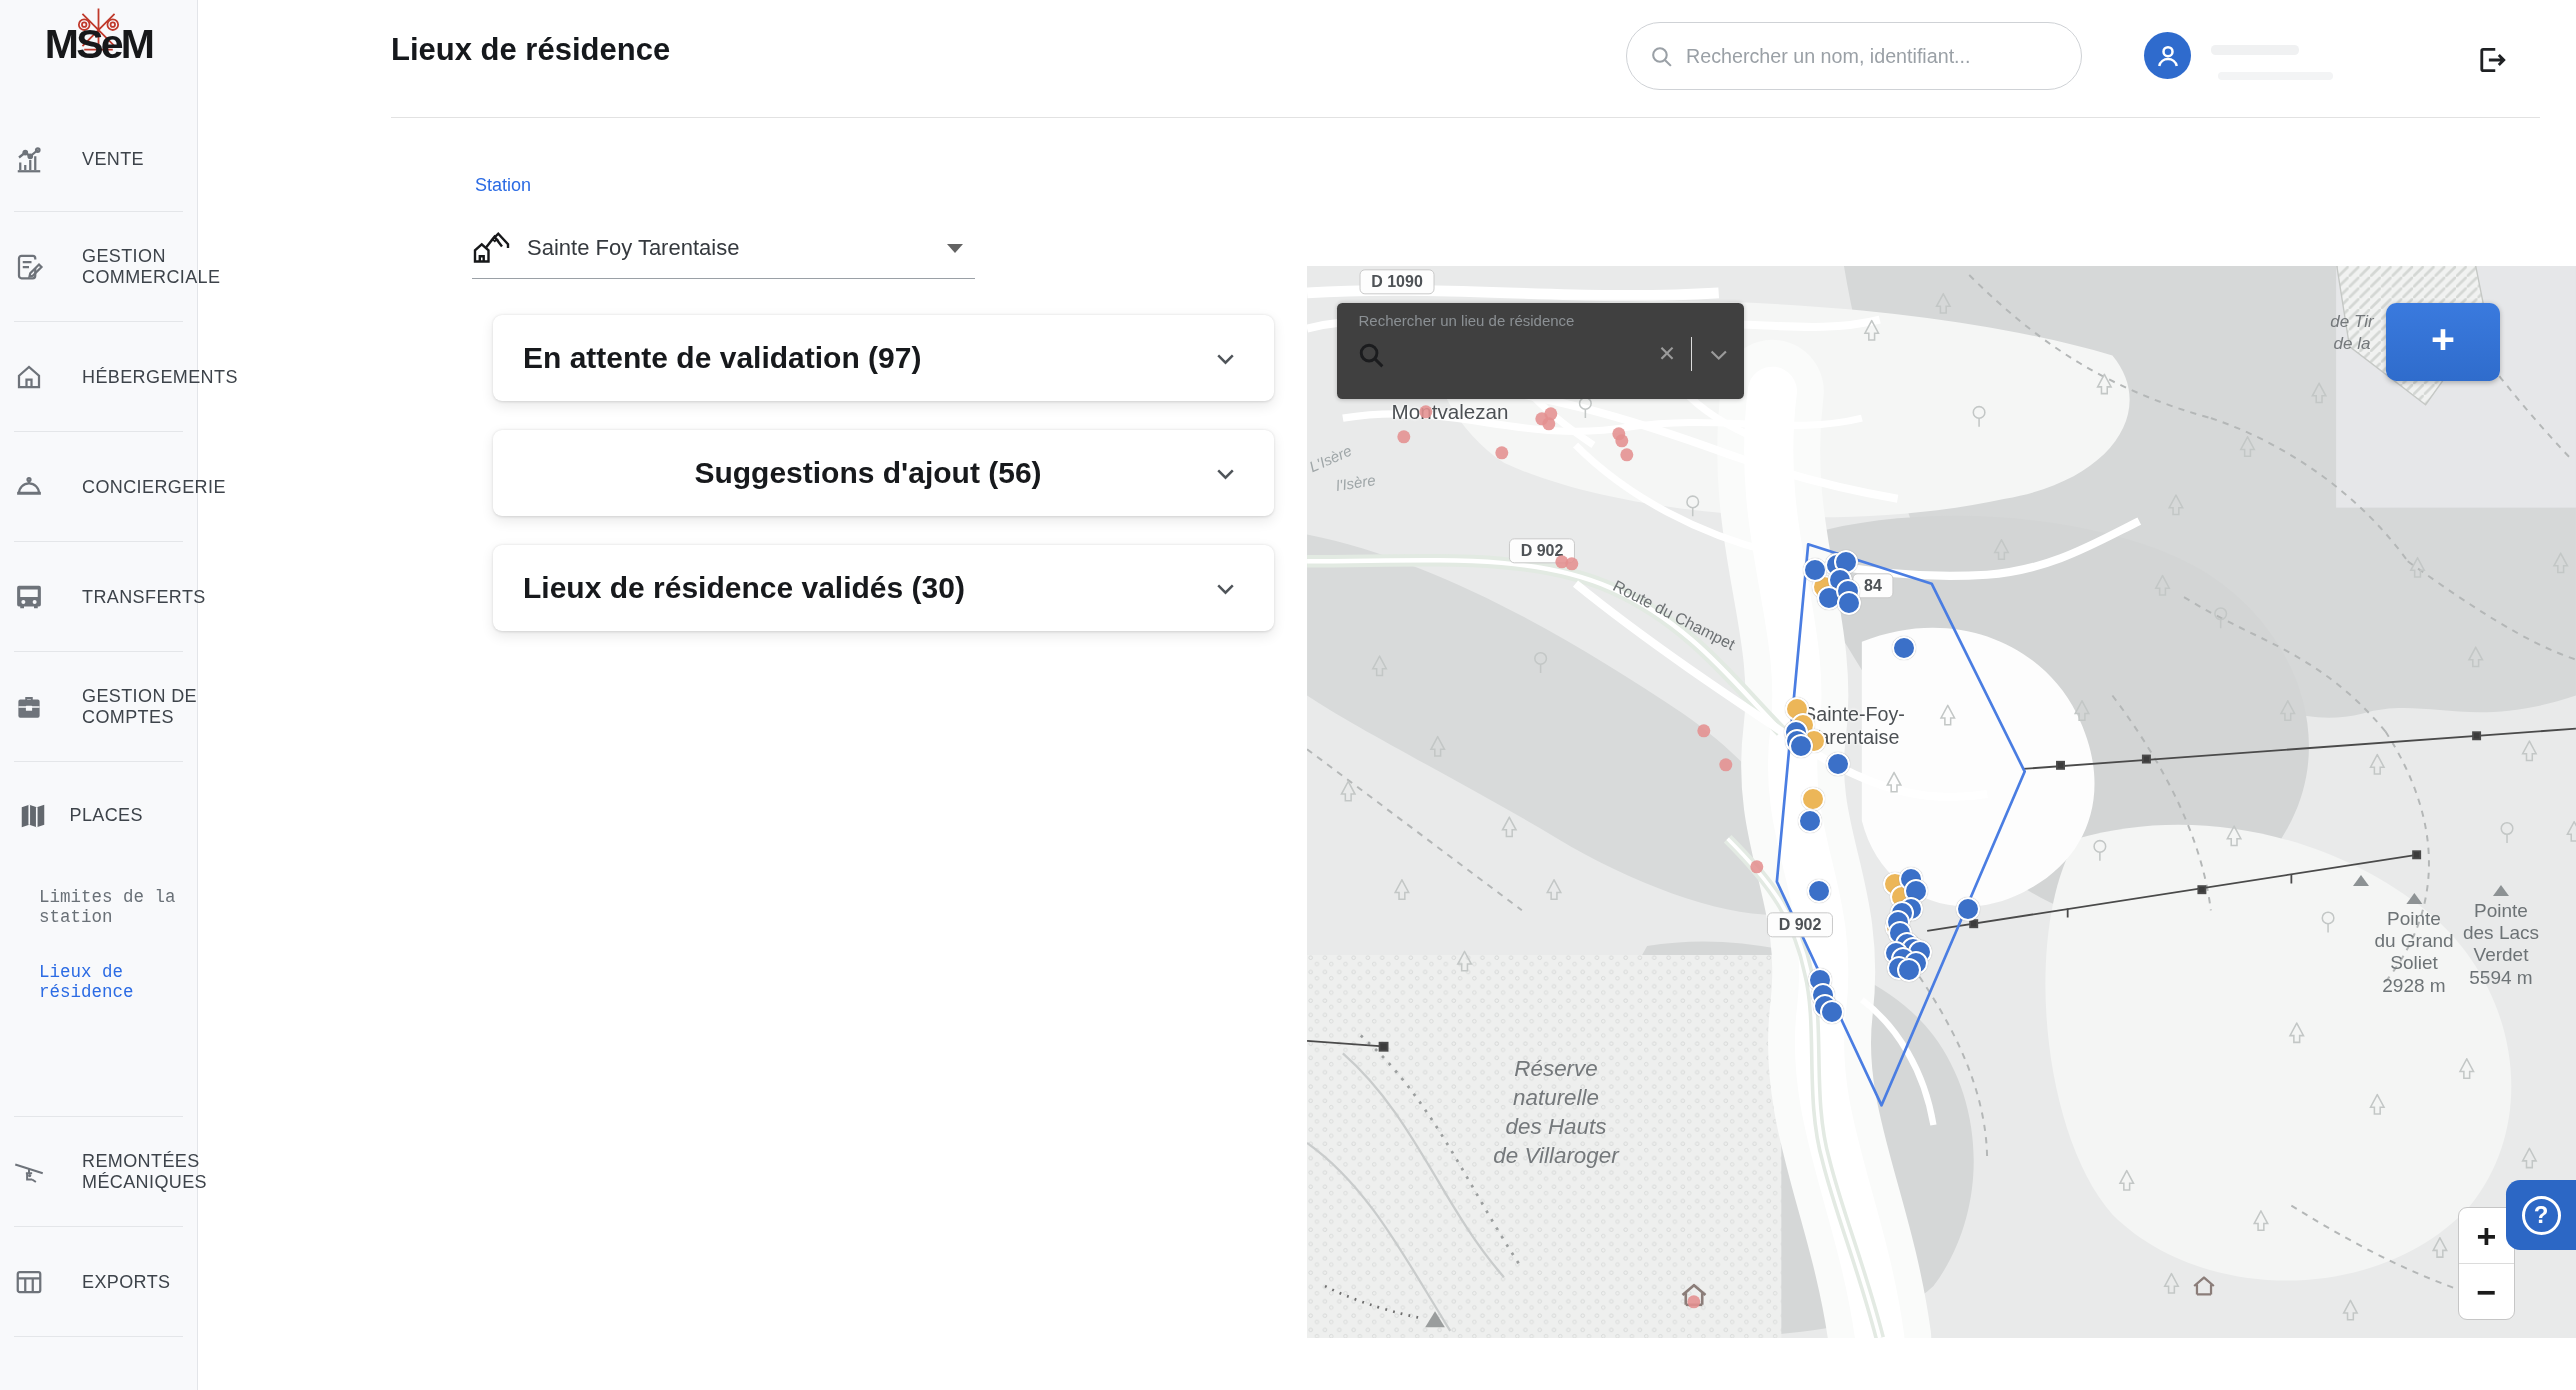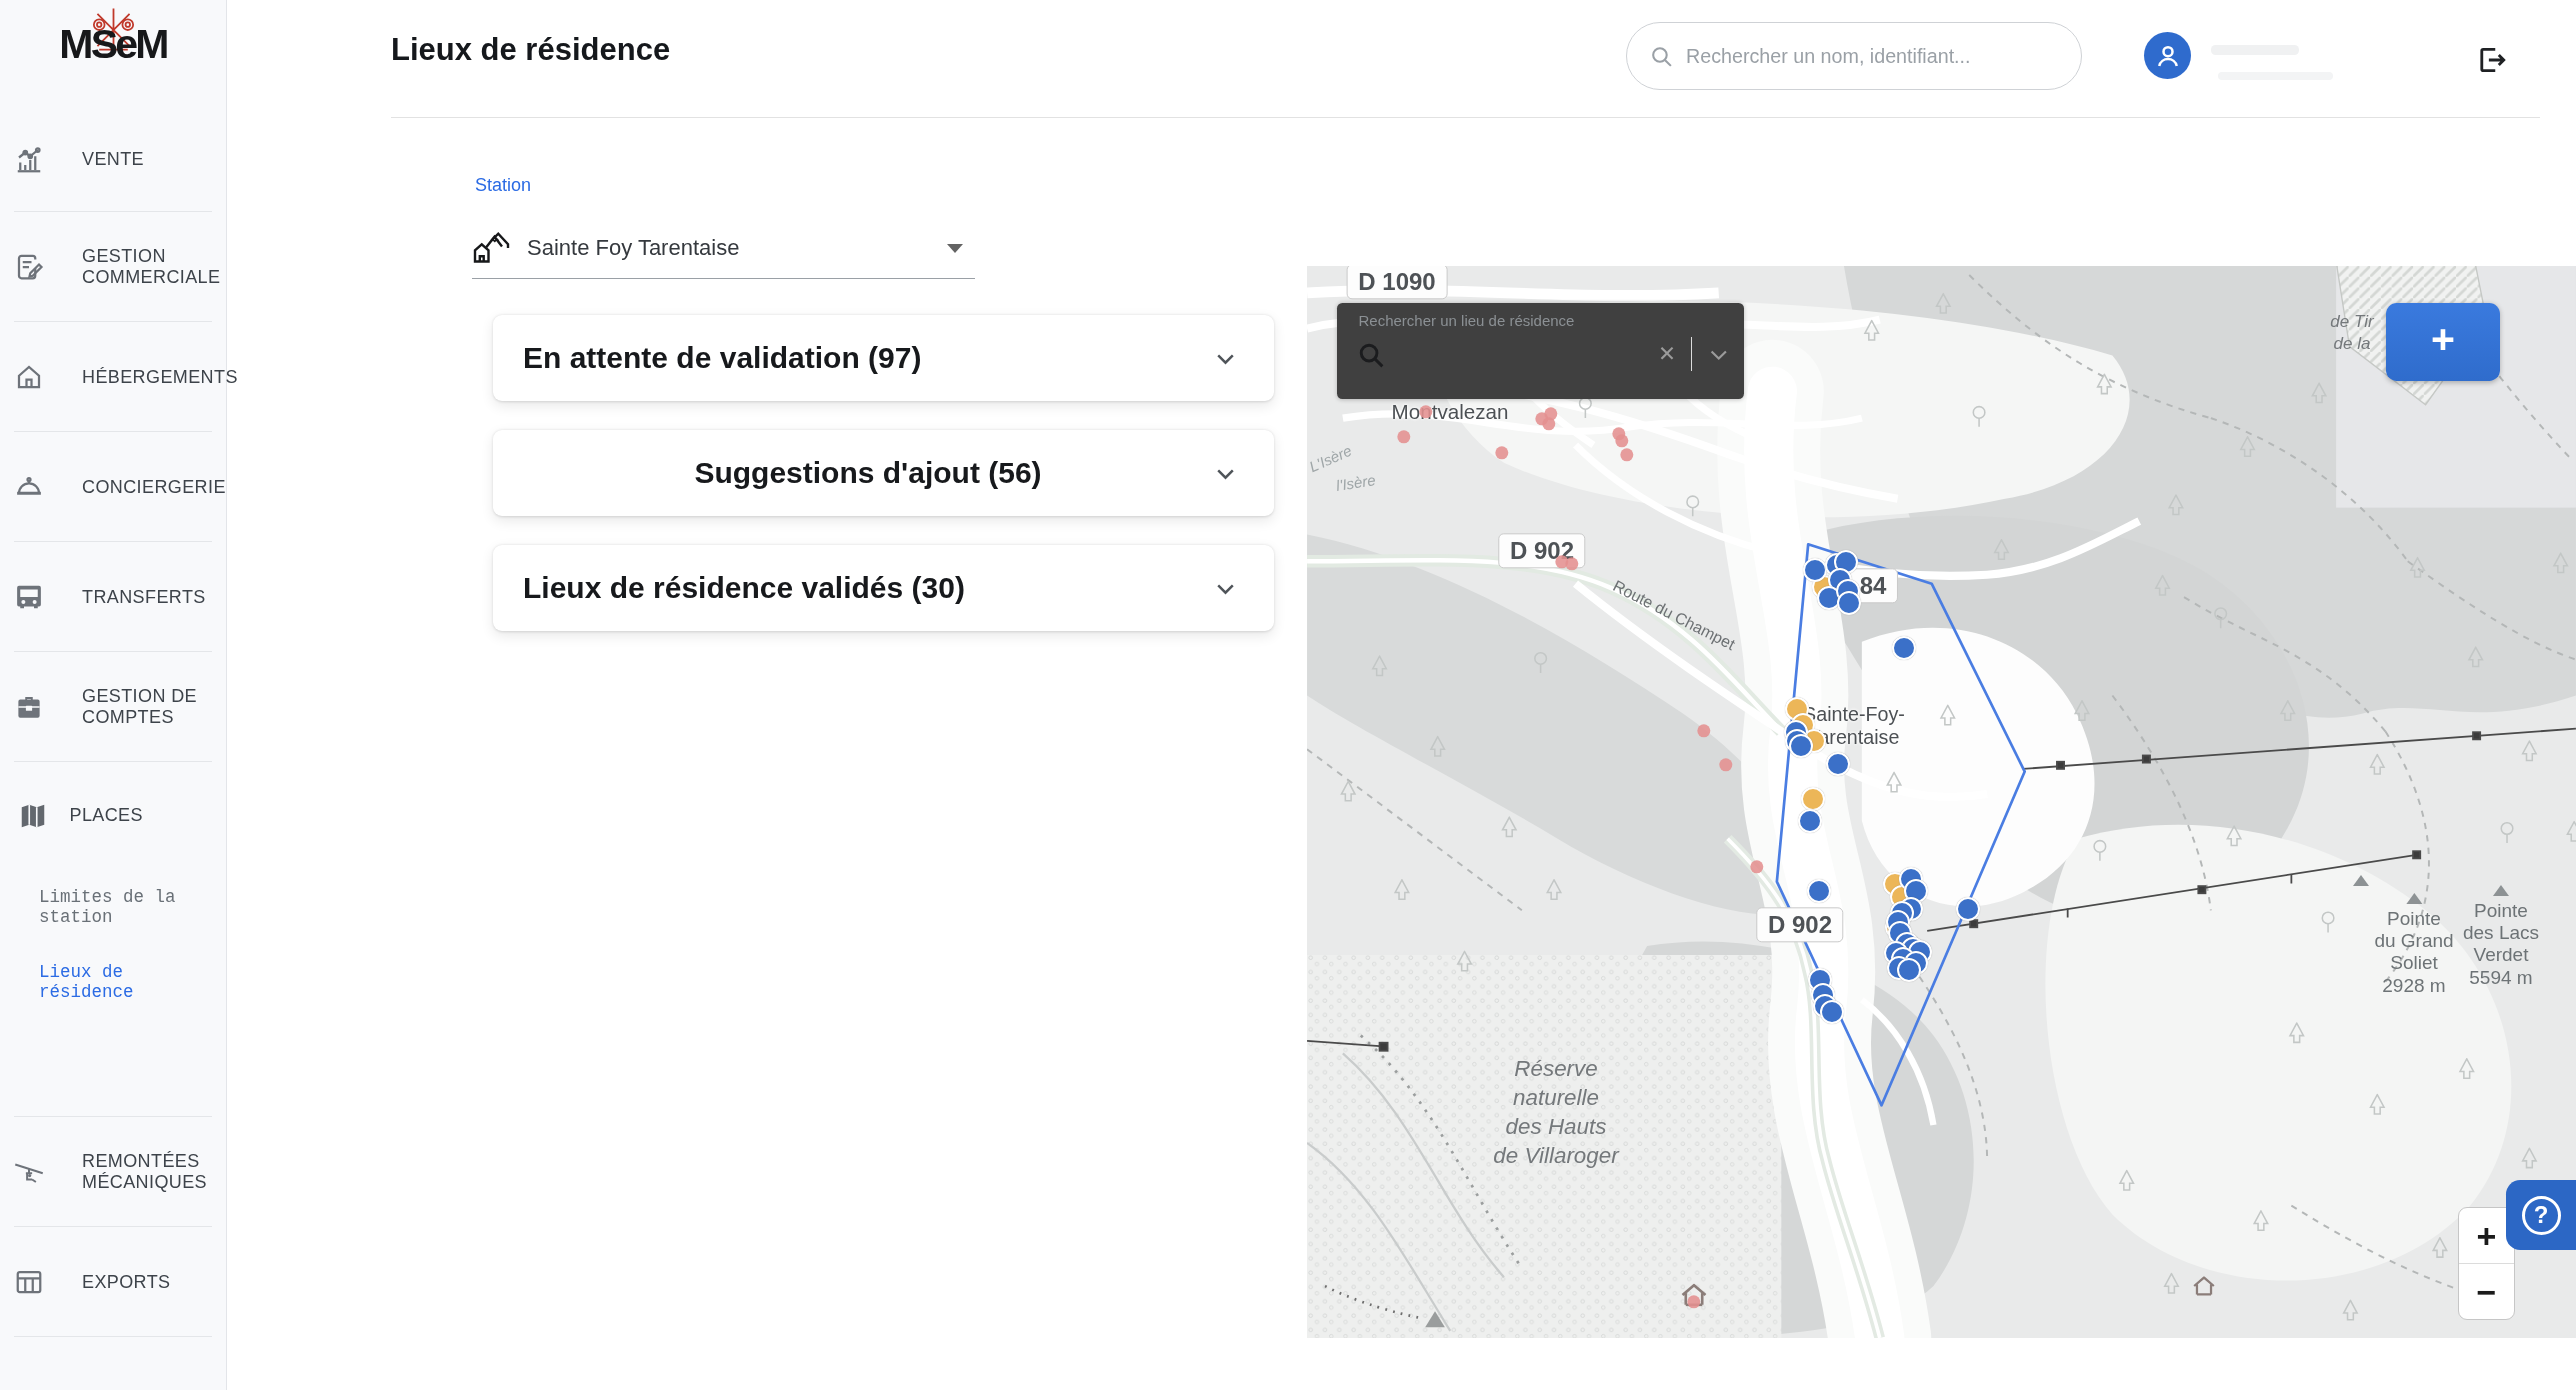--- a/index.html
+++ b/index.html
@@ -1,20 +1,20 @@
 <!DOCTYPE html>
 <html style="font-size:14.3px"><head>
 <meta charset="utf-8">
 <style>
   * { margin:0; padding:0; box-sizing:border-box; }
   html,body { width:2576px; height:1391px; font-family:"Liberation Sans", sans-serif; background:#fff; overflow:hidden; }
   #screen { position:relative; width:2576px; height:1391px; background:#fff; overflow:hidden; }
 
   
-  .sidebar { position:absolute; left:0; top:0; width:227px; height:1391px; background:#f8f9fb; border-right:0.9px solid #e3e5e9; z-index:20; }
+  .sidebar { position:absolute; left:0; top:0; width:198px; height:1391px; background:#f8f9fb; border-right:0.9px solid #e3e5e9; z-index:20; }
   .logo { height:107px; text-align:center; padding-top:3.6px; }
   .logo-mark { display:block; margin:1.8px auto 0; }
   .logo-text { font-size:41px; font-weight:900; letter-spacing:-2.7px; color:#17181a; line-height:0.95; }
   .nav-item { position:relative; display:flex; align-items:center; gap:38px; padding-left:14px; height:110px; cursor:pointer; }
   .nav-item.first { height:105px; }
   .nav-item::after, .places-block::after { content:''; position:absolute; left:14.3px; right:14.3px; bottom:0; height:0.9px; background:#e4e6e9; }
   .nav-label { font-size:18px; letter-spacing:0.4px; color:#3d434a; }
   .nav-ic { width:30px; height:30px; flex:0 0 30px; color:#6e737a; }
   .places-block { position:relative; }
   .places-main { display:flex; align-items:center; gap:21.5px; padding-left:18px; height:107px; cursor:pointer; }
@@ -41,21 +41,21 @@
   .station-ic { width:39px; height:36px; color:#17181a; }
 
   
   .card { position:absolute; left:493px; width:781px; height:86px; background:#fff; border-radius:9px; box-shadow:0 0.9px 2.7px rgba(0,0,0,.12), 0 4.5px 12.5px rgba(0,0,0,.09); display:flex; align-items:center; padding:0 36px 0 30px; cursor:pointer; z-index:4; }
   .card .ttl { flex:1; font-size:30px; font-weight:700; color:#17191c; }
   .chev { width:25px; height:25px; color:#4f5459; }
 
   
   .map { position:absolute; left:1307px; top:266px; width:1269px; height:1072px; background:#e8e9e9; overflow:hidden; z-index:1; cursor:grab; }
   .map svg.terrain { position:absolute; left:0; top:0; }
-  .road-badge { position:absolute; transform:translate(-50%,-50%); background:#fdfdfd; border:1.3px solid #c9c9c9; border-radius:5.4px; padding:2.7px 10.7px; font-size:24px; font-weight:700; color:#4e5256; white-space:nowrap; z-index:2; }
+  .road-badge { position:absolute; transform:translate(-50%,-50%); background:#fdfdfd; border:1.3px solid #c9c9c9; border-radius:5.4px; padding:2.7px 10.7px; font-size:16px; font-weight:700; color:#4e5256; white-space:nowrap; z-index:2; }
   .place-label { position:absolute; transform:translate(-50%,0); text-align:center; color:#4c5054; font-weight:400; line-height:1.15; text-shadow:0 0 3.6px #fff,0 0 3.6px #fff; z-index:3; white-space:nowrap;margin-left:46px; }
   .area-label { position:absolute; transform:translate(-50%,0); text-align:center; font-style:italic; color:#74787b; line-height:1.3; z-index:1; white-space:nowrap; }
   .peak { position:absolute; transform:translate(-50%,0); text-align:center; z-index:1; }
   .peak .tri { width:0; height:0; border-left:8px solid transparent; border-right:8px solid transparent; border-bottom:11.6px solid #8d9294; margin:0 auto 3.6px; }
   .peak .pl { font-size:19px; color:#6d7376; line-height:1.18; white-space:nowrap; }
   .river-label { position:absolute; font-style:italic; font-size:15px; color:#9fa6a8; z-index:1; white-space:nowrap; }
   .road-name { position:absolute; font-size:16px; color:#6d7174; z-index:1; white-space:nowrap; transform-origin:left center; }
   .marker { position:absolute; transform:translate(-50%,-50%); border-radius:50%; z-index:5; cursor:pointer; }
   .marker.blue { width:24px; height:24px; background:#3b70c8; border:2.2px solid #fff; box-shadow:0 0 0.9px rgba(0,0,0,.35); }
   .marker.orange { width:24px; height:24px; background:#ecb658; border:2.2px solid #fff; box-shadow:0 0 0.9px rgba(0,0,0,.3); }

